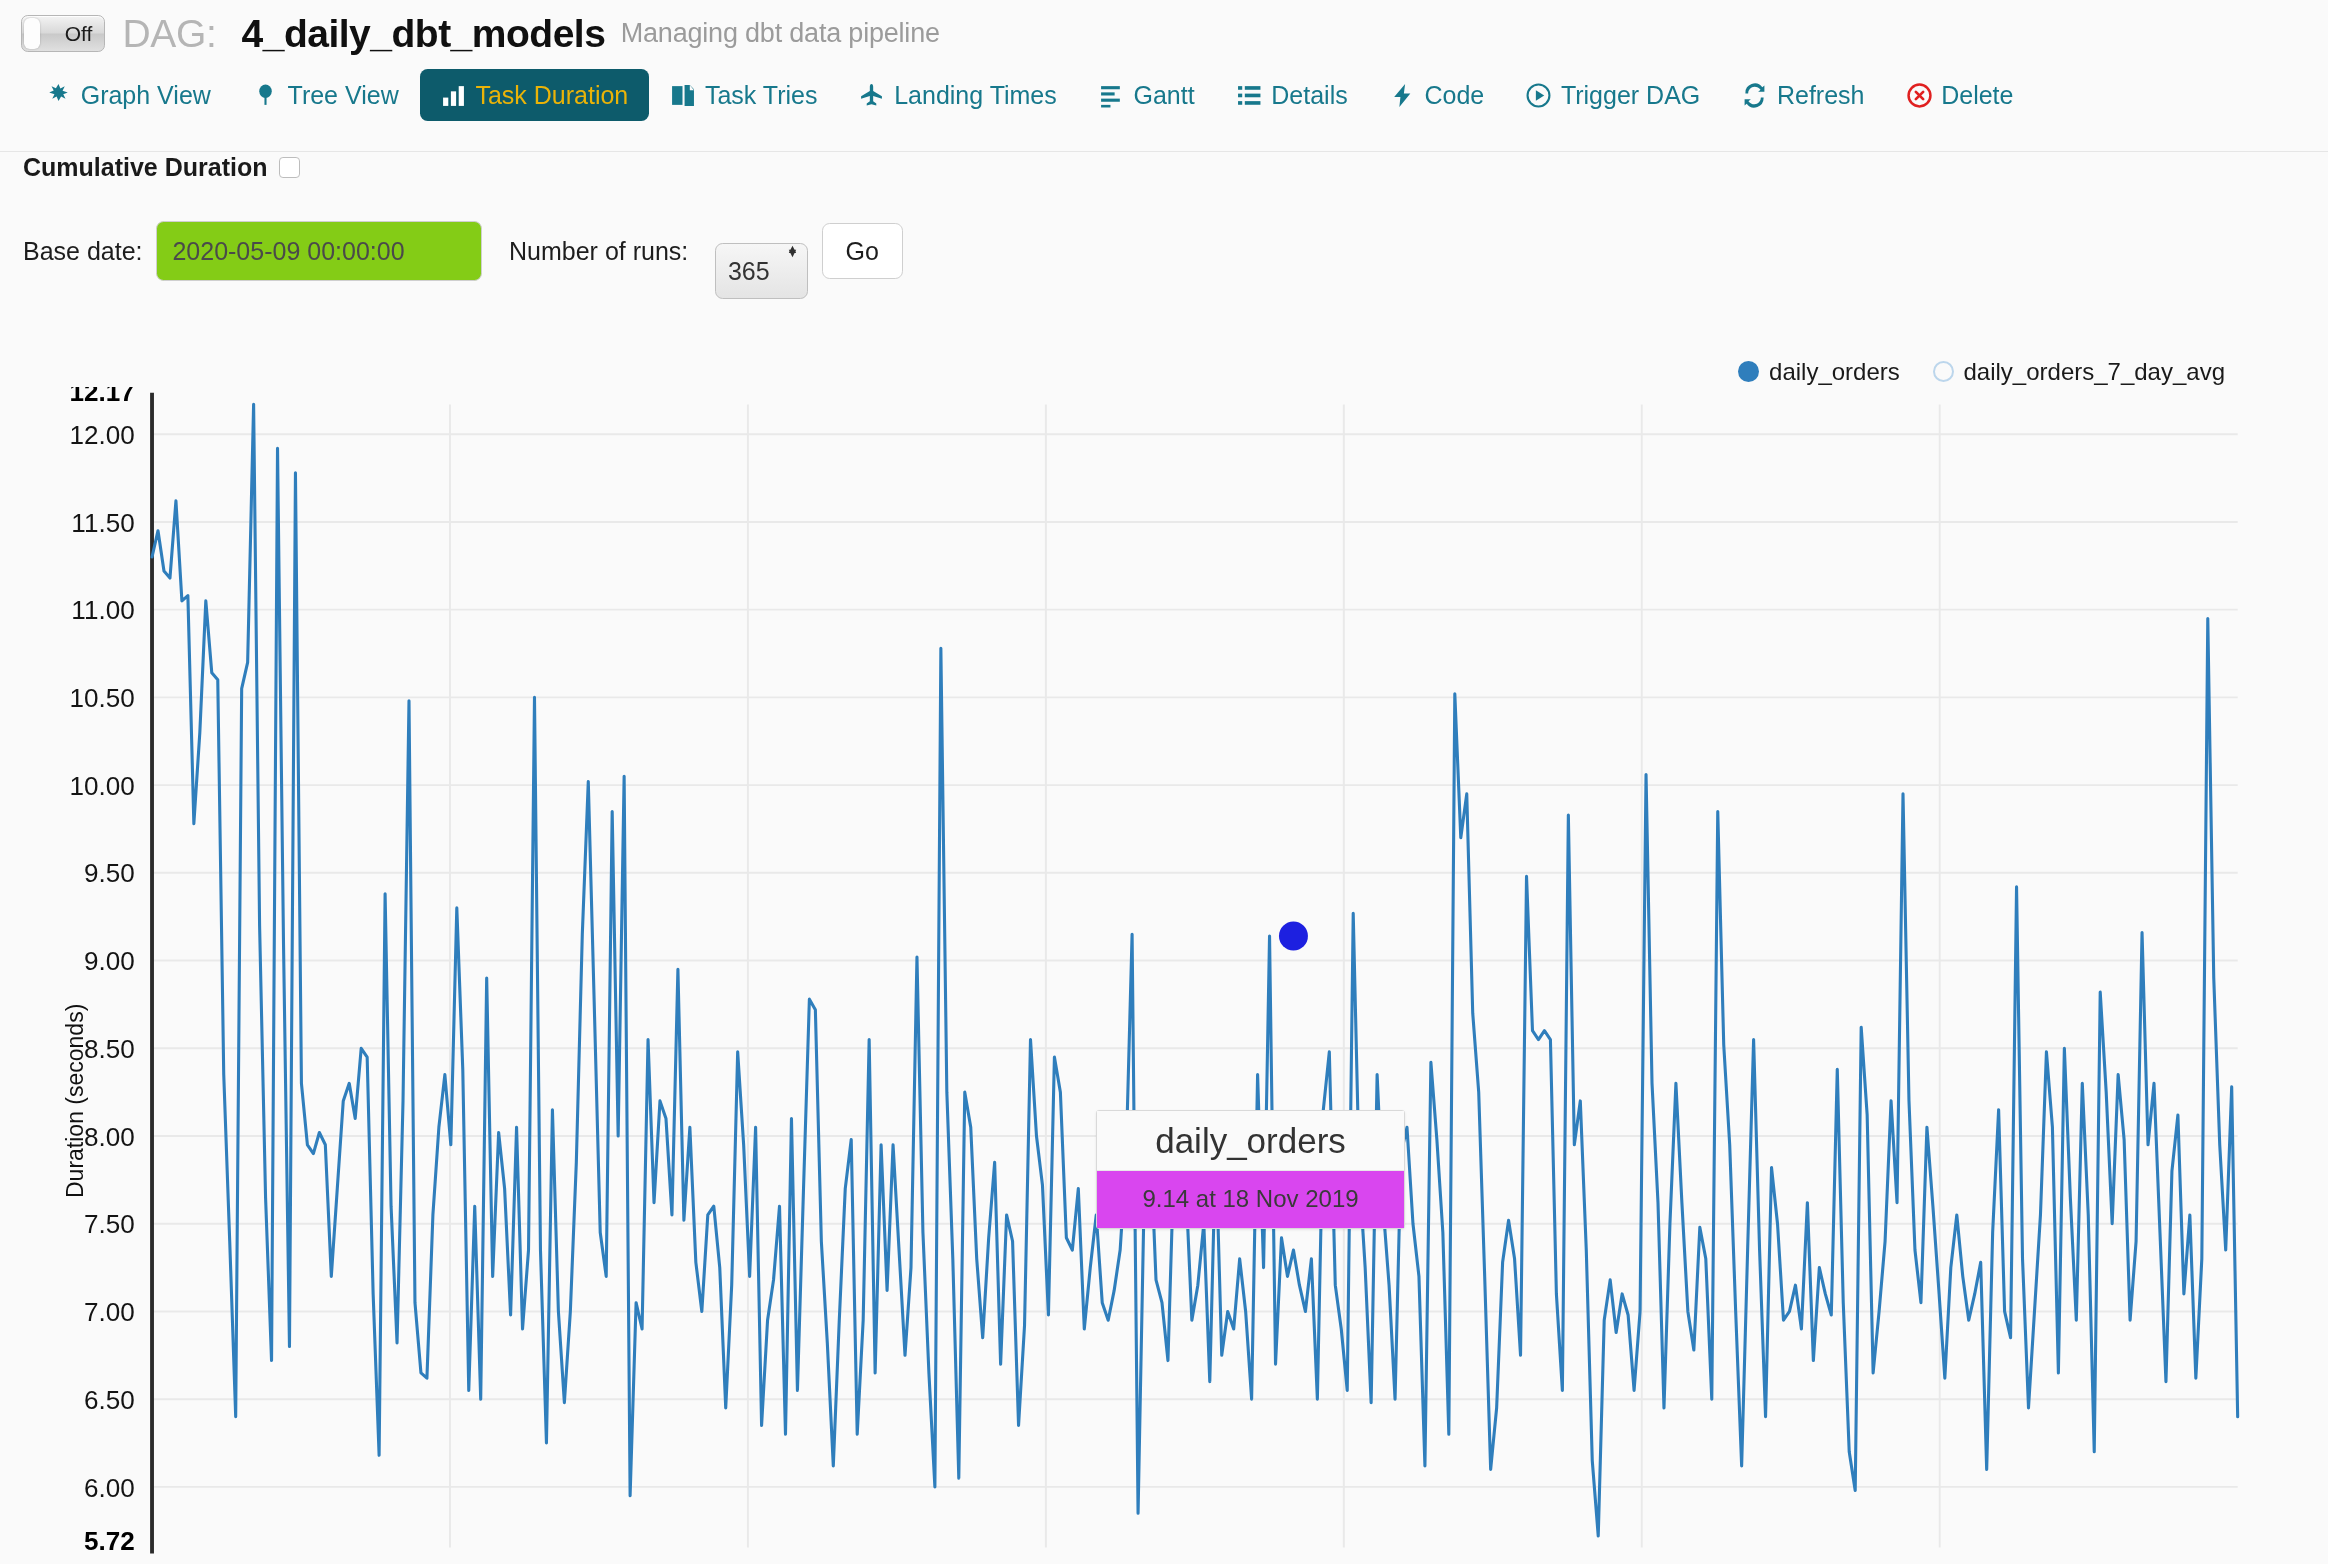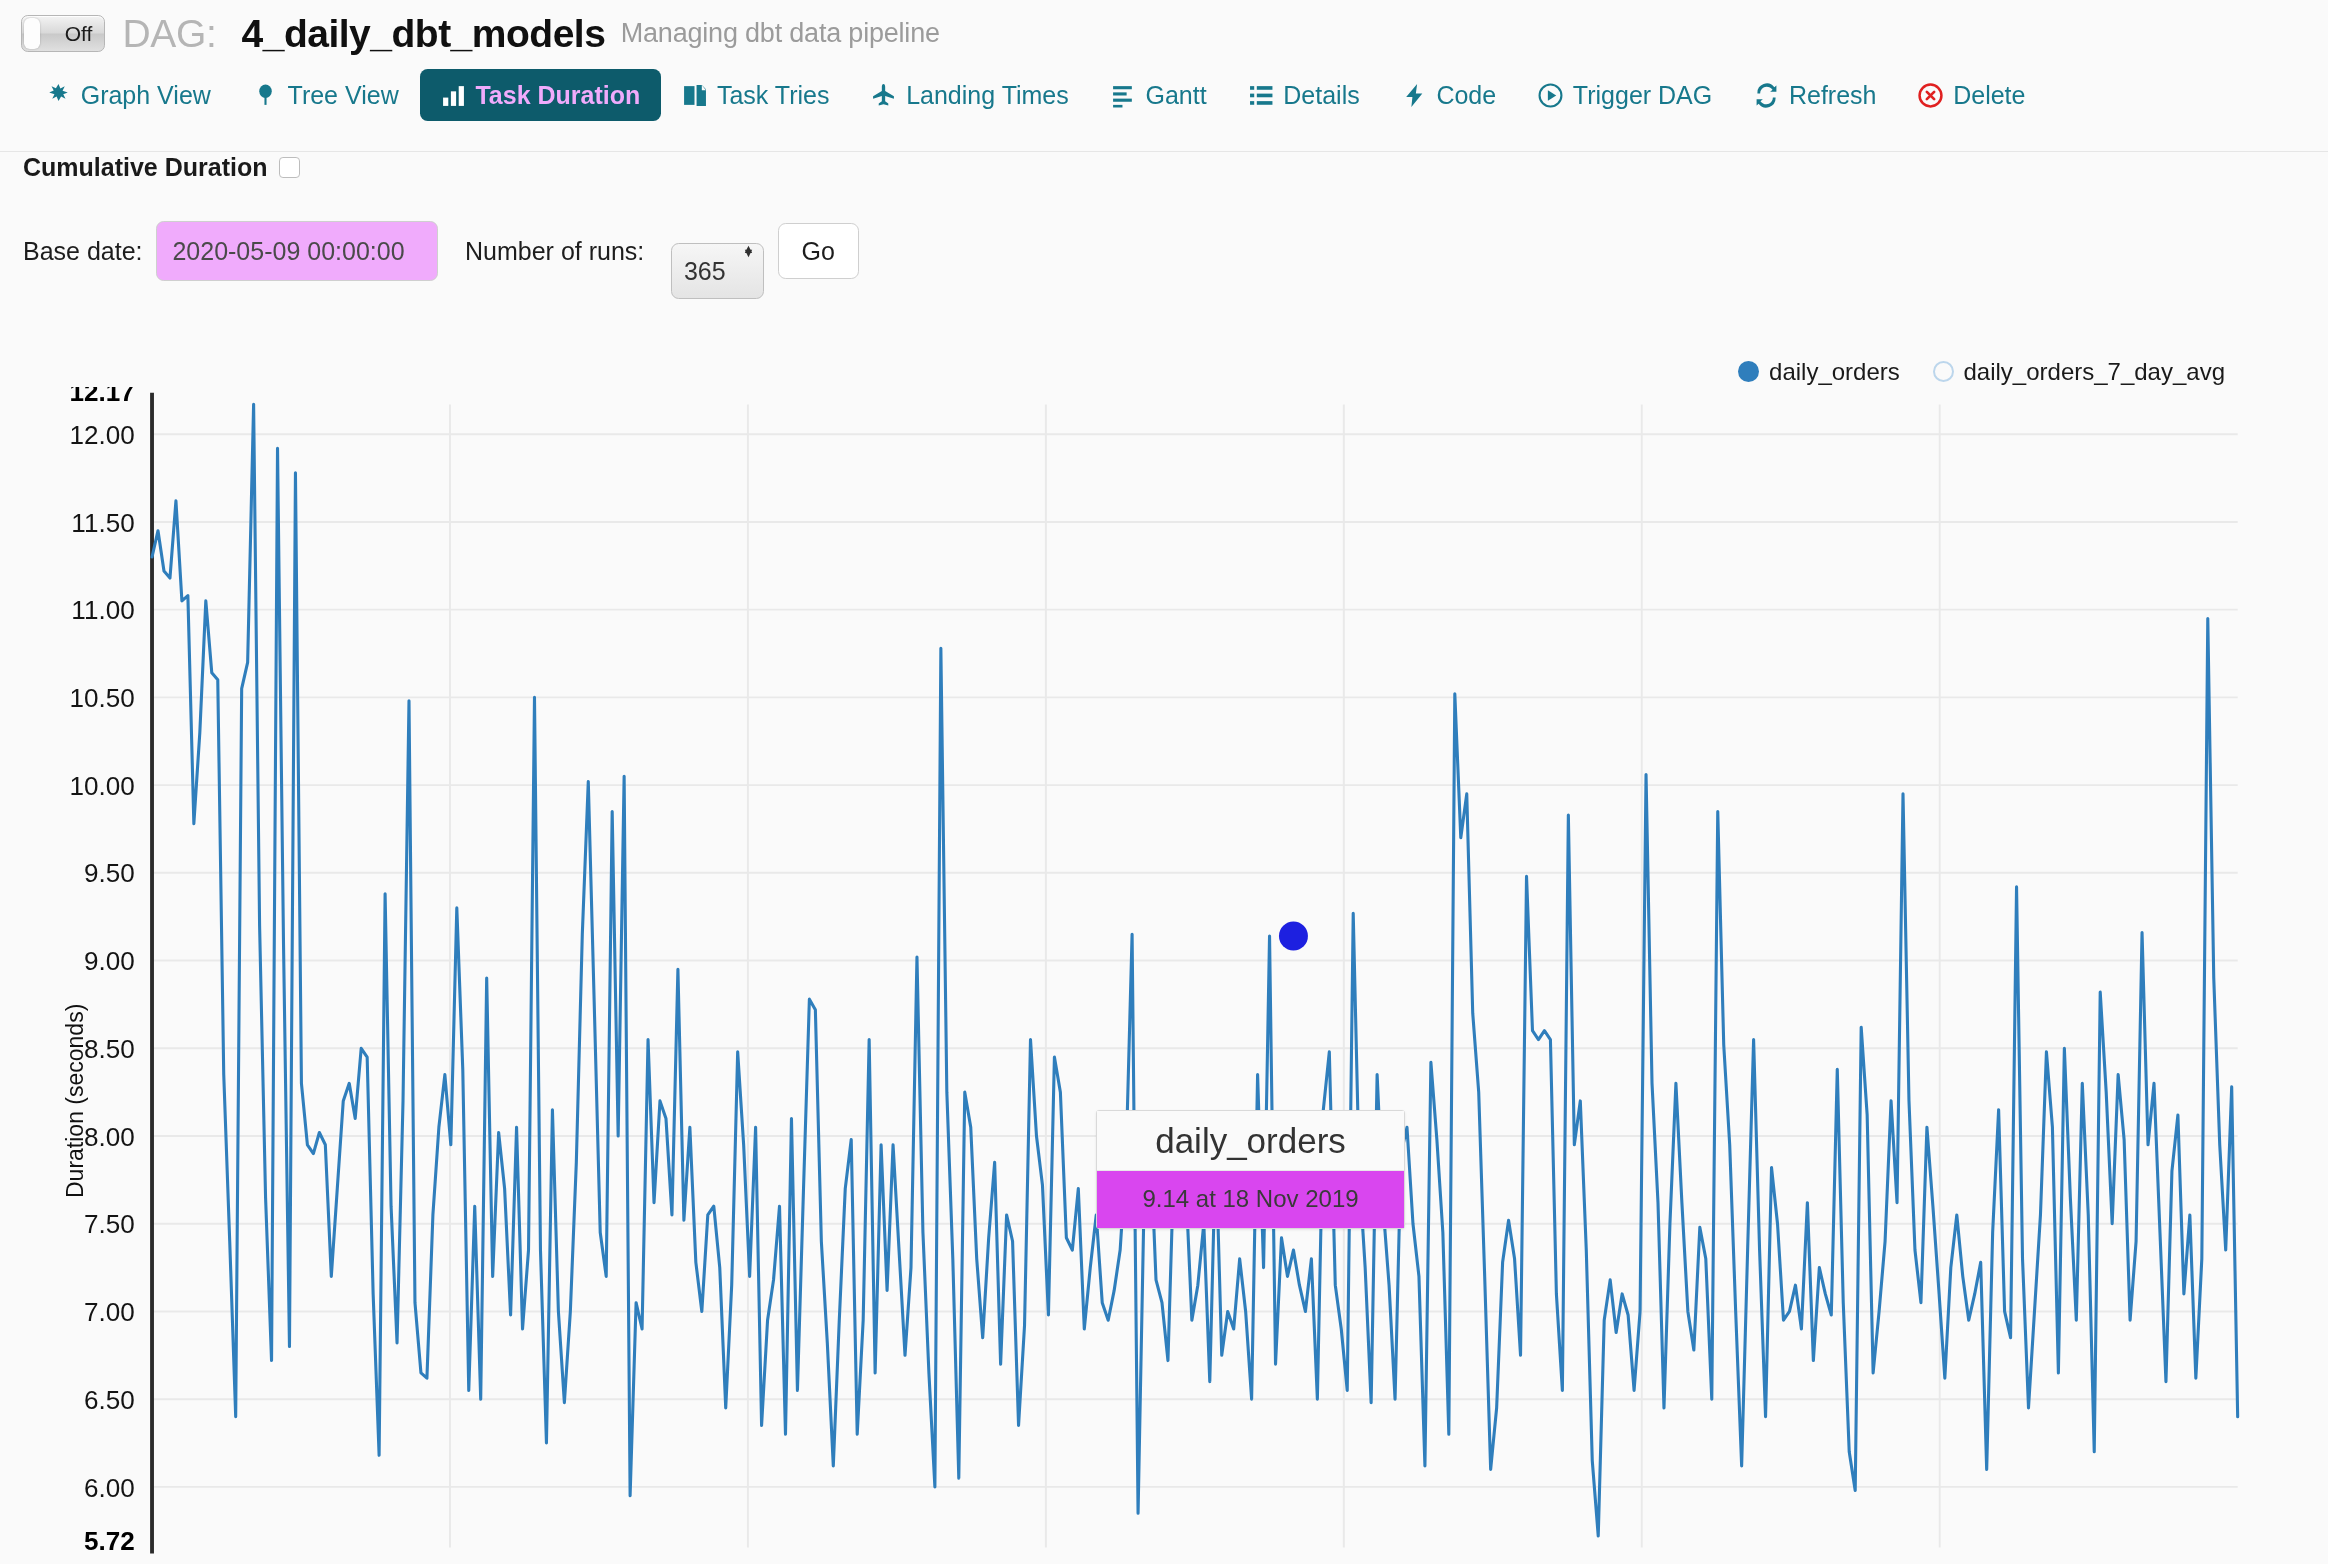--- a/index.html
+++ b/index.html
@@ -62,40 +62,40 @@
   .nav-item {
     display: inline-flex; align-items: flex-end; gap: 9.7px;
     color: #17788c;
     font-size: 25px;
     padding: 13.5px 21px;
     border-radius: 7.7px;
     white-space: nowrap;
     cursor: pointer;
     line-height: 1;
   }
-  .nav-item.active { background: #0d5b6b; color: #f0abfc; font-weight: 700; }
+  .nav-item.active { background: #0d5b6b; color: #eab308; font-weight: 400; }
   .nav-item.danger-label { color: #17788c; }
   .nav-ico { display: inline-flex; align-items: center; justify-content: center; width: 25px; height: 25px; flex: 0 0 auto; }
   .nav-ico svg { display: block; }
 
   .divider { position: absolute; left: 0; top: 151px; width: 2329px; height: 1px; background: #e6e6e6; }
 
   
   .controls { padding: 23px 0 0 23px; }
   .cum-row { display: flex; align-items: center; gap: 11.6px; }
   .cum-label { font-size: 25px; font-weight: 700; color: #1a1a1a; }
   .cum-check {
     width: 21px; height: 21px; border: 1px solid #bdbdbd; border-radius: 3.9px;
     background: #fff; display: inline-block;
   }
   .form-row { display: flex; align-items: center; gap: 13.5px; margin-top: 21px; }
   .form-label { font-size: 25px; color: #1d1d1d; }
   .date-input {
-    width: 282px; height: 60px; border: 1px solid #cfcfcf; border-radius: 7.7px;
-    background: #f0abfc; font-size: 25px; color: #4a4a4a;
+    width: 326px; height: 60px; border: 1px solid #cfcfcf; border-radius: 7.7px;
+    background: #84cc16; font-size: 25px; color: #4a4a4a;
     padding: 0 15.4px; font-family: "Liberation Sans", sans-serif;
   }
   .runs-wrap { position: relative; margin-left: 13.5px; }
   .runs-input {
     width: 93px; height: 56px; border: 1px solid #bfbfbf; border-radius: 7.7px;
     background: linear-gradient(to bottom,#f6f6f6,#e4e4e4);
     font-size: 25px; color: #333; padding: 0 29px 0 11.6px;
     font-family: "Liberation Sans", sans-serif;
     margin-top: 40px;
   }

